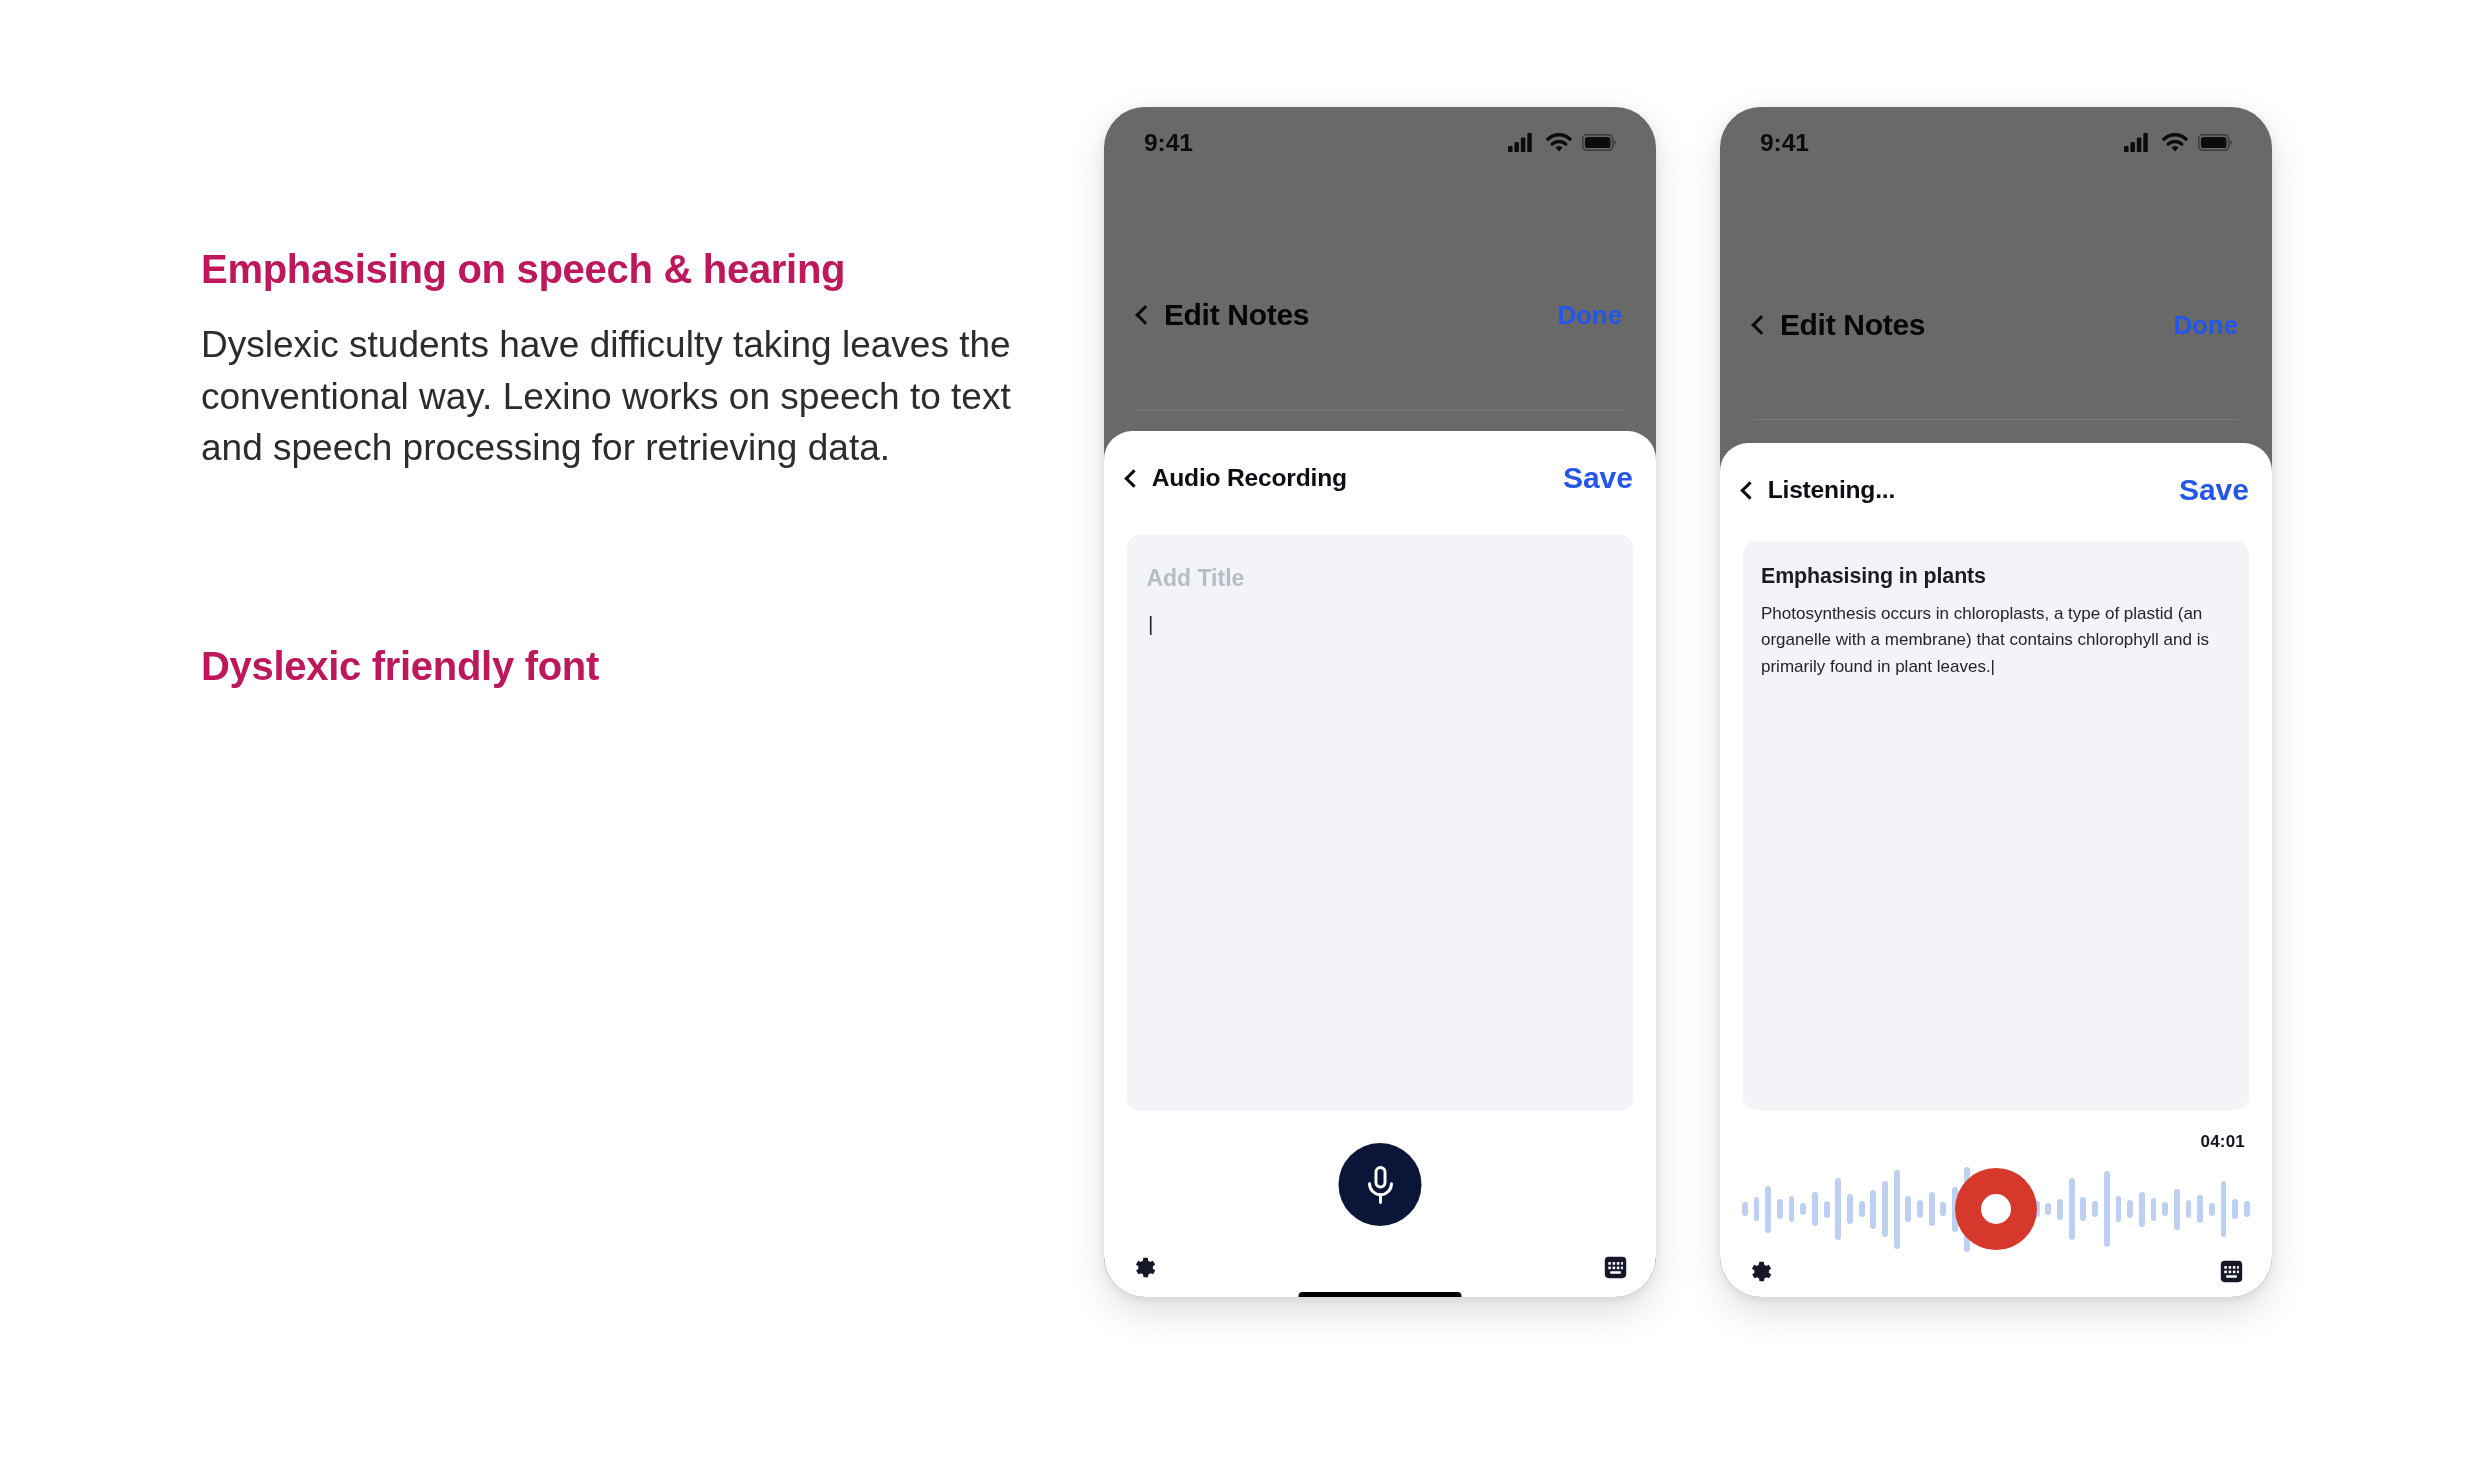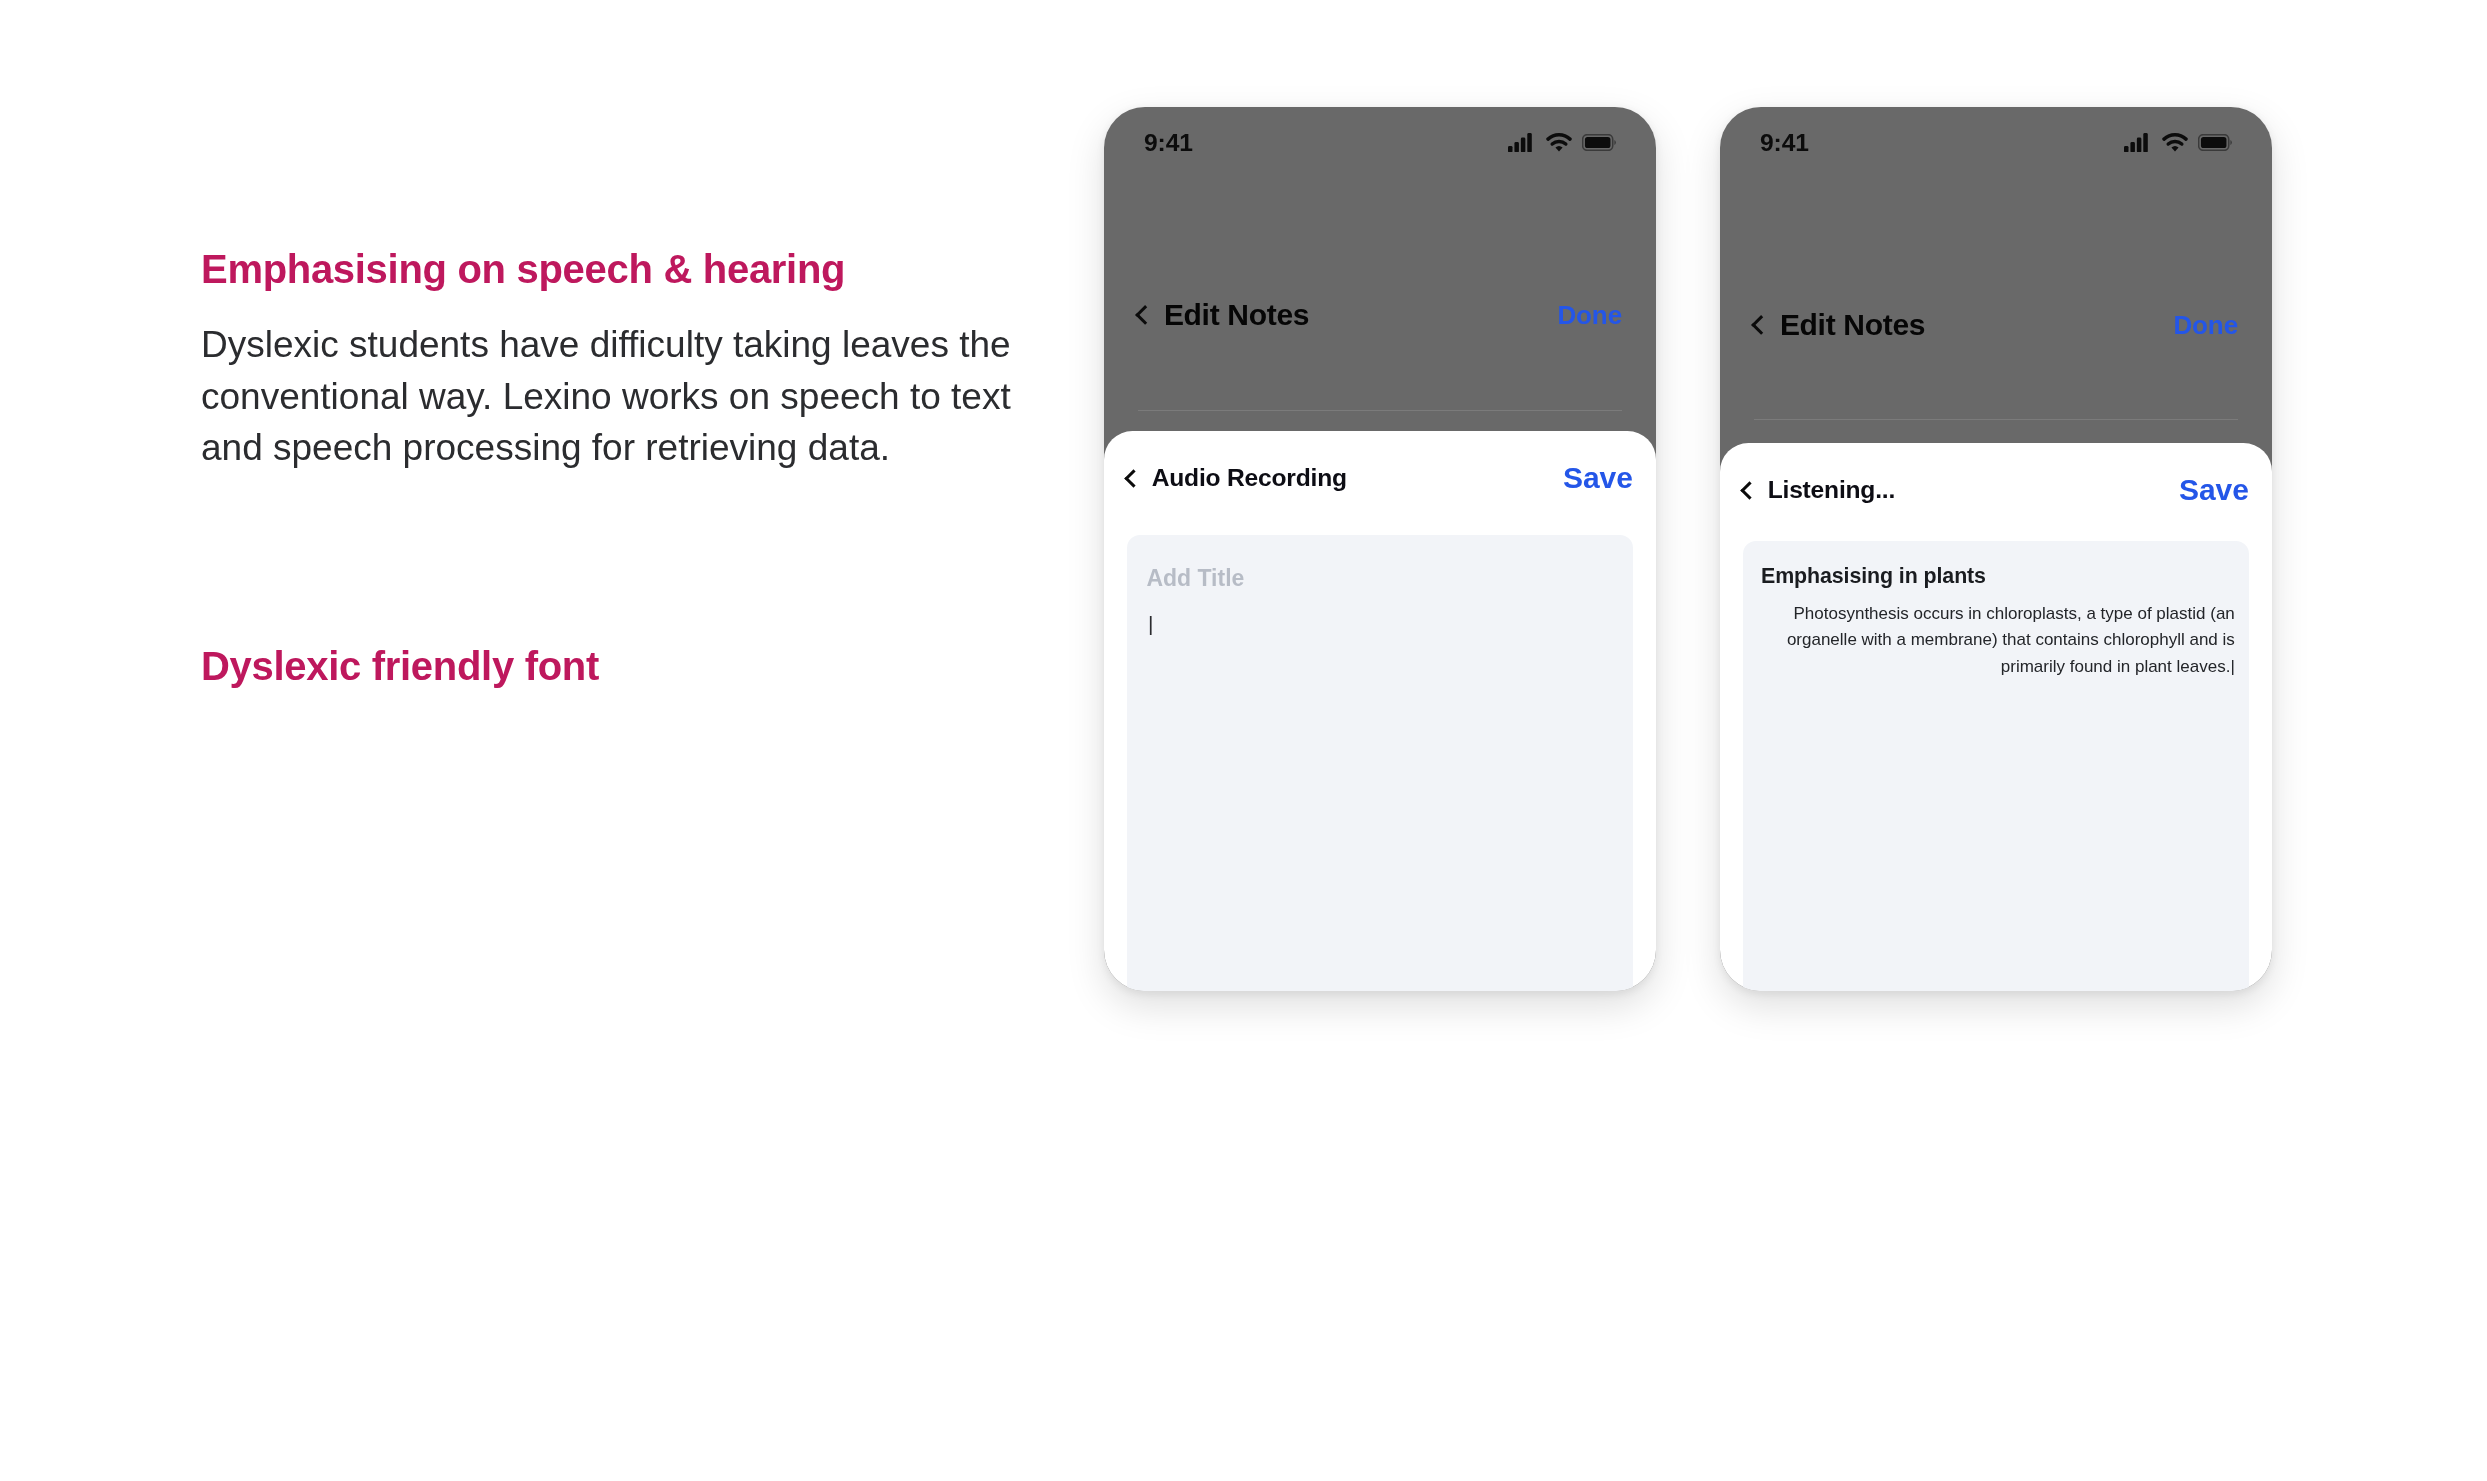--- a/index.html
+++ b/index.html
@@ -20,21 +20,21 @@
   }
   .block-body {
     font-size: 37px; font-weight: 400; color: #2b2c2f;
     line-height: 1.39; margin-top: 26px;
   }
   .block-gap { height: 170px; }
 
   
   .phone {
     position: absolute;
-    width: 552px; height: 884px;
+    width: 552px; height: 1190px;
     border-radius: 41px;
     background: #696969;
     box-shadow: 0 14.2px 38px rgba(0,0,0,0.13), 0 2.6px 9px rgba(0,0,0,0.07);
     overflow: hidden;
   }
   #phone-1 { left: 1104px; top: 107px; }
   #phone-2 { left: 1720px; top: 107px; }
 
   .status-bar {
     position: absolute; left: 0; top: 0; width: 100%; height: 71px;
@@ -99,21 +99,21 @@
   .note-caret-line {
     position: absolute; left: 21px; top: 78px;
     font-size: 21px; color: #2b2c2f; line-height: 1;
   }
   .note-title {
     position: absolute; left: 18px; top: 23px; right: 18px;
     font-size: 21.4px; font-weight: 700; color: #1a1c20; letter-spacing: -0.1px;
   }
   .note-body {
     position: absolute; left: 18px; top: 60px; right: 14.2px;
-    font-size: 17px; font-weight: 400; color: #232529; line-height: 1.55; text-align: right;
+    font-size: 17px; font-weight: 400; color: #232529; line-height: 1.55;
   }
 
   
   .mic-btn {
     position: absolute; left: 50%; transform: translateX(-50%);
     top: 712px; width: 83px; height: 83px;
     border-radius: 50%; background: #0b1538;
     display: flex; align-items: center; justify-content: center;
   }
 

